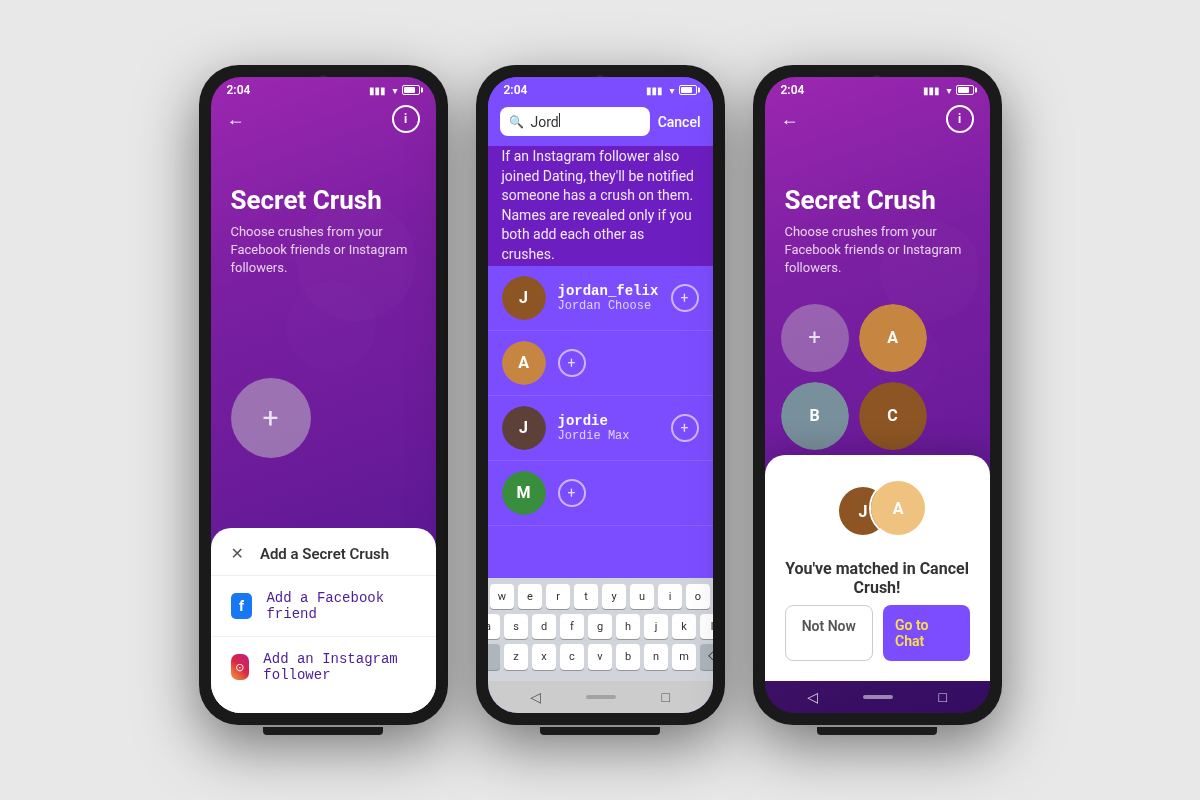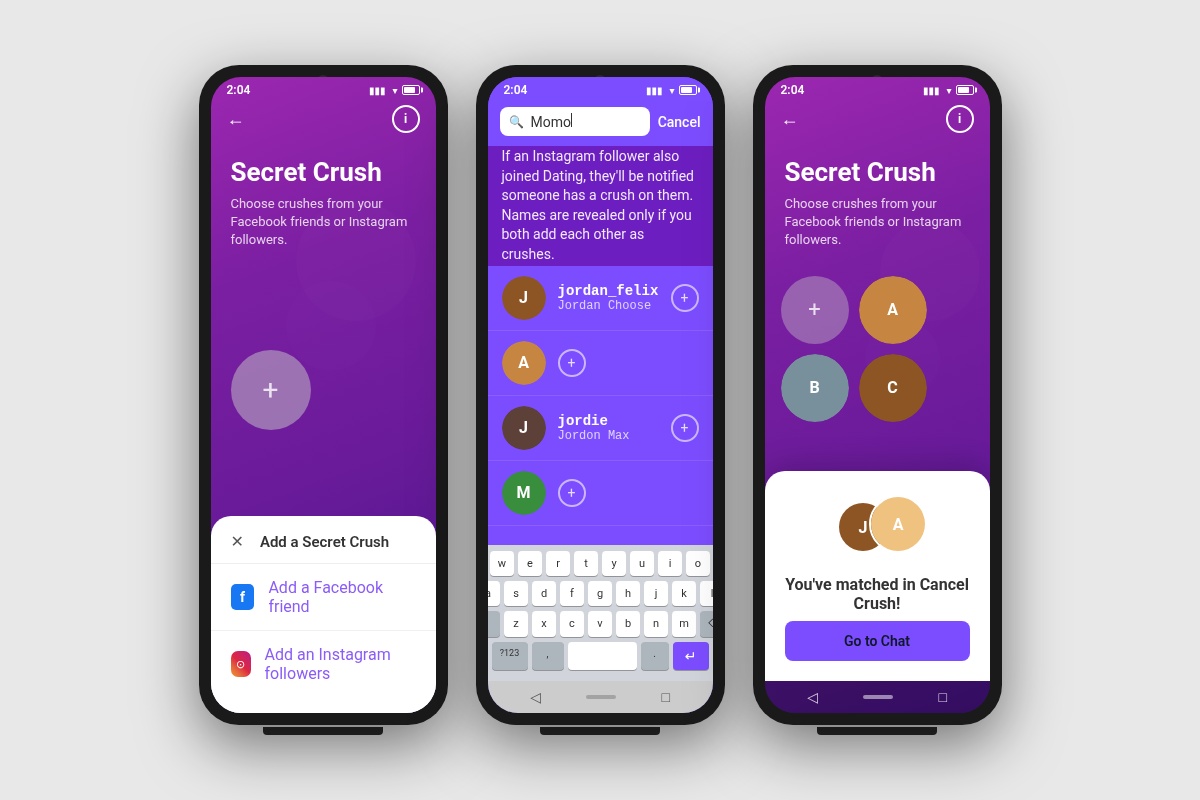--- a/index.html
+++ b/index.html
@@ -163,20 +163,21 @@
       flex: 1;
       padding: 16px 20px;
       position: relative;
     }
 
     .secret-crush-title {
       font-size: 26px;
       font-weight: bold;
       color: white;
       margin-bottom: 8px;
+      margin-top: 28px;
     }
 
     .secret-crush-subtitle {
       font-size: 13px;
       color: rgba(255,255,255,0.8);
       line-height: 1.4;
       max-width: 180px;
     }
 
     .crush-circles-area {
@@ -273,22 +274,23 @@
       background: linear-gradient(45deg, #f09433, #e6683c, #dc2743, #cc2366, #bc1888);
       border-radius: 7px;
       display: flex;
       align-items: center;
       justify-content: center;
       color: white;
       font-size: 11px;
     }
 
     .bottom-sheet-item-label {
-      font-size: 16px;
-      color: #8b5cf6;
+      font-size: 14px;
+      color: #4c1d95;
+      font-family: Liberation Mono, monospace;
     }
 
     
     .android-nav {
       display: flex;
       justify-content: space-around;
       align-items: center;
       padding: 8px 20px;
       background: rgba(0,0,0,0.3);
     }
@@ -667,22 +669,21 @@
     }
 
     .btn-go-chat {
       flex: 1;
       padding: 12px;
       border: none;
       border-radius: 8px;
       background: #7c4dff;
       font-size: 14px;
       font-weight: 600;
-      color: #0f172a;
-      text-align: center;
+      color: #fde047;
       cursor: pointer;
     }
 
     .android-nav-s2 {
       display: flex;
       justify-content: space-around;
       align-items: center;
       padding: 8px 20px;
       background: #ccc;
     }
@@ -735,21 +736,21 @@
             <div class="bottom-sheet-header">
               <span class="close-btn">✕</span>
               <span class="bottom-sheet-title">Add a Secret Crush</span>
             </div>
             <div class="bottom-sheet-item">
               <div class="fb-icon">f</div>
               <span class="bottom-sheet-item-label">Add a Facebook friend</span>
             </div>
             <div class="bottom-sheet-item">
               <div class="ig-icon">⊙</div>
-              <span class="bottom-sheet-item-label">Add an Instagram followers</span>
+              <span class="bottom-sheet-item-label">Add an Instagram follower</span>
             </div>
           </div>
 
           <div class="android-nav android-nav-white">
             <span class="android-btn-dark">◁</span>
             <div class="android-home android-home-dark"></div>
             <span class="android-btn-dark">□</span>
           </div>
         </div>
       </div>
@@ -770,21 +771,21 @@
               <div class="battery-icon">
                 <div class="battery-fill"></div>
               </div>
             </div>
           </div>
 
           <div class="search-bar-container">
             <div class="search-input-wrapper">
               <span class="search-icon-s">🔍</span>
               <span class="search-text">
-                <span>Momo</span><span class="search-cursor"></span>
+                <span>Jord</span><span class="search-cursor"></span>
               </span>
             </div>
             <span class="cancel-btn">Cancel</span>
           </div>
 
           <div class="search-notice">If an Instagram follower also joined Dating, they'll be notified someone has a crush on them. Names are revealed only if you both add each other as crushes.</div>
 
           <div class="search-results">
             <div class="result-item">
               <div class="result-avatar">
@@ -801,21 +802,21 @@
                 <div class="avatar-placeholder" style="background:#c68642;">A</div>
               </div>
               <div class="add-circle-btn">+</div>
             </div>
             <div class="result-item">
               <div class="result-avatar">
                 <div class="avatar-placeholder" style="background:#5d4037;">J</div>
               </div>
               <div class="result-info">
                 <div class="result-username">jordie</div>
-                <div class="result-name">Jordon Max</div>
+                <div class="result-name">Jordie Max</div>
               </div>
               <div class="add-circle-btn">+</div>
             </div>
             <div class="result-item">
               <div class="result-avatar">
                 <div class="avatar-placeholder" style="background:#388e3c;">M</div>
               </div>
               <div class="add-circle-btn">+</div>
             </div>
           </div>
@@ -848,27 +849,20 @@
               <div class="key key-shift">⇧</div>
               <div class="key">z</div>
               <div class="key">x</div>
               <div class="key">c</div>
               <div class="key">v</div>
               <div class="key">b</div>
               <div class="key">n</div>
               <div class="key">m</div>
               <div class="key key-backspace">⌫</div>
             </div>
-            <div class="keyboard-row">
-              <div class="key key-num">?123</div>
-              <div class="key key-special">,</div>
-              <div class="key-space"></div>
-              <div class="key key-dot key-special">.</div>
-              <div class="key key-enter">↵</div>
-            </div>
           </div>
 
           <div class="android-nav-s2">
             <span style="color:#555;font-size:14px;">◁</span>
             <div style="width:30px;height:4px;background:rgba(0,0,0,0.2);border-radius:2px;"></div>
             <span style="color:#555;font-size:14px;">□</span>
           </div>
         </div>
       </div>
     </div>
@@ -926,20 +920,21 @@
                   <div class="match-av1">
                     <div style="width:100%;height:100%;background:#8d5524;display:flex;align-items:center;justify-content:center;color:white;font-weight:bold;">J</div>
                   </div>
                   <div class="match-av2">
                     <div style="width:100%;height:100%;background:#f0c27f;display:flex;align-items:center;justify-content:center;color:white;font-weight:bold;">A</div>
                   </div>
                 </div>
               </div>
               <div class="match-title">You've matched in Cancel Crush!</div>
               <div class="match-buttons">
+                <div class="btn-not-now">Not Now</div>
                 <div class="btn-go-chat">Go to Chat</div>
               </div>
             </div>
           </div>
 
           <div class="android-nav">
             <span class="android-btn">◁</span>
             <div class="android-home"></div>
             <span class="android-btn">□</span>
           </div>

